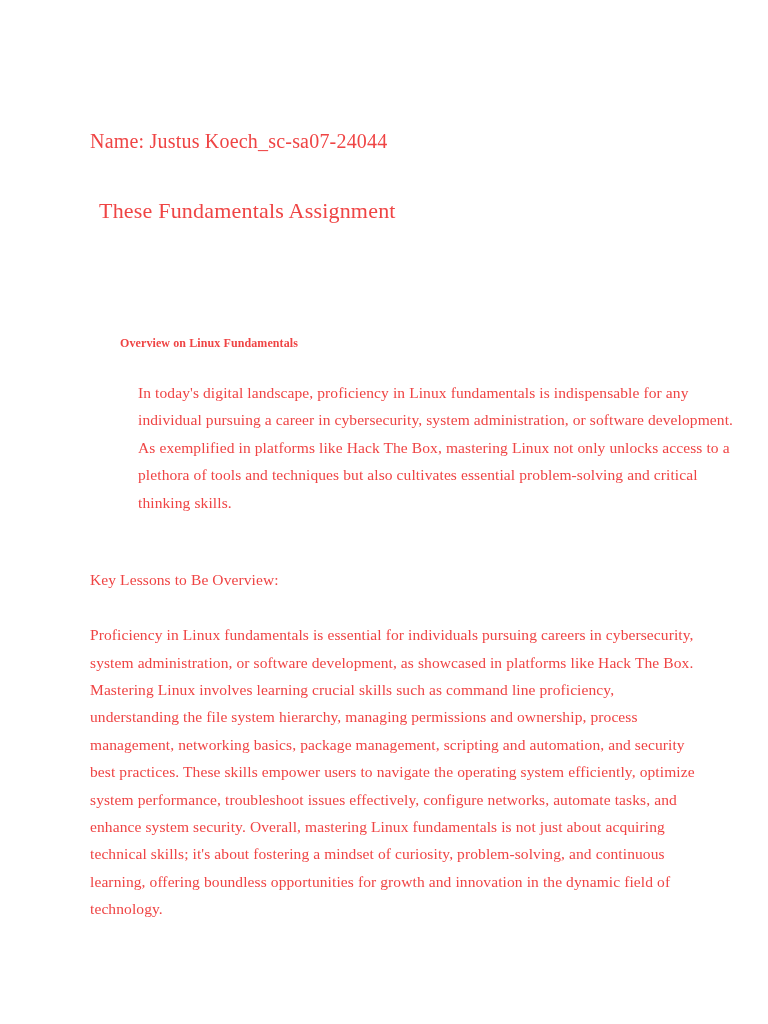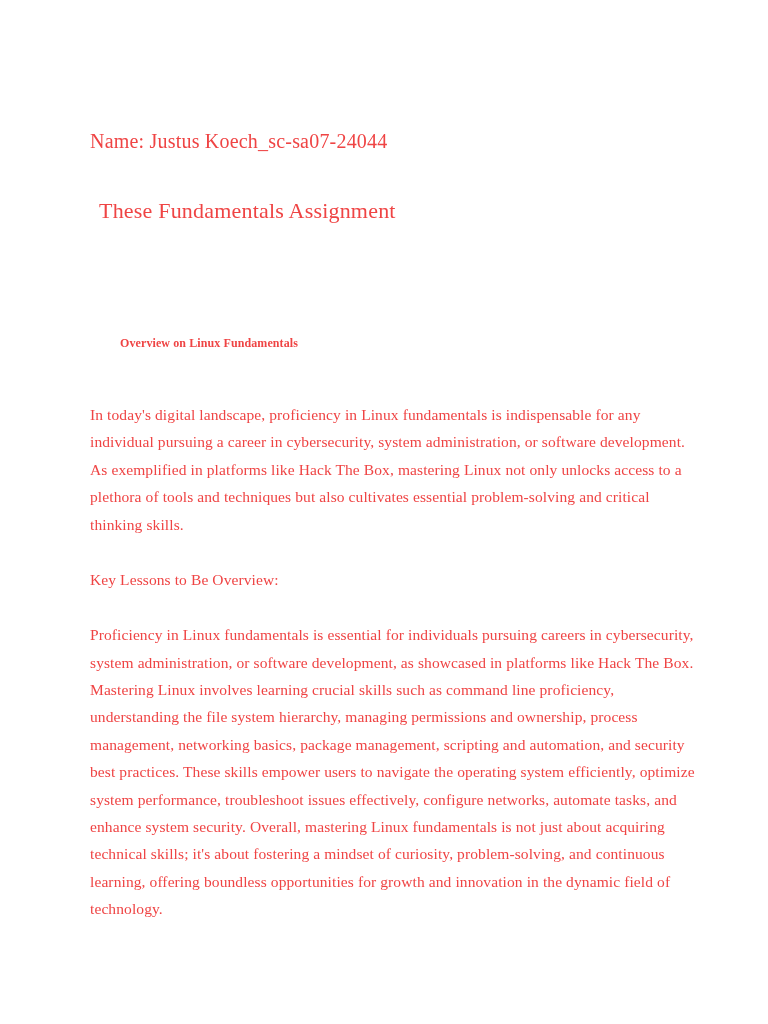--- a/index.html
+++ b/index.html
@@ -45,21 +45,22 @@
   .para {
     position: absolute;
     left: 90px;
     width: 620px;
     font-size: 15.5px;
     line-height: 27.4px;
     white-space: pre-line;
     letter-spacing: 0.1px;
   }
   .para-overview {
-    top: 401px;
+    top: 379px;
+    margin-left: 48px;
   }
   .para-keylessons {
     top: 539px;
   }
   .block-line {
     display: block;
     white-space: pre-line;
   }
 </style>
 </head>

